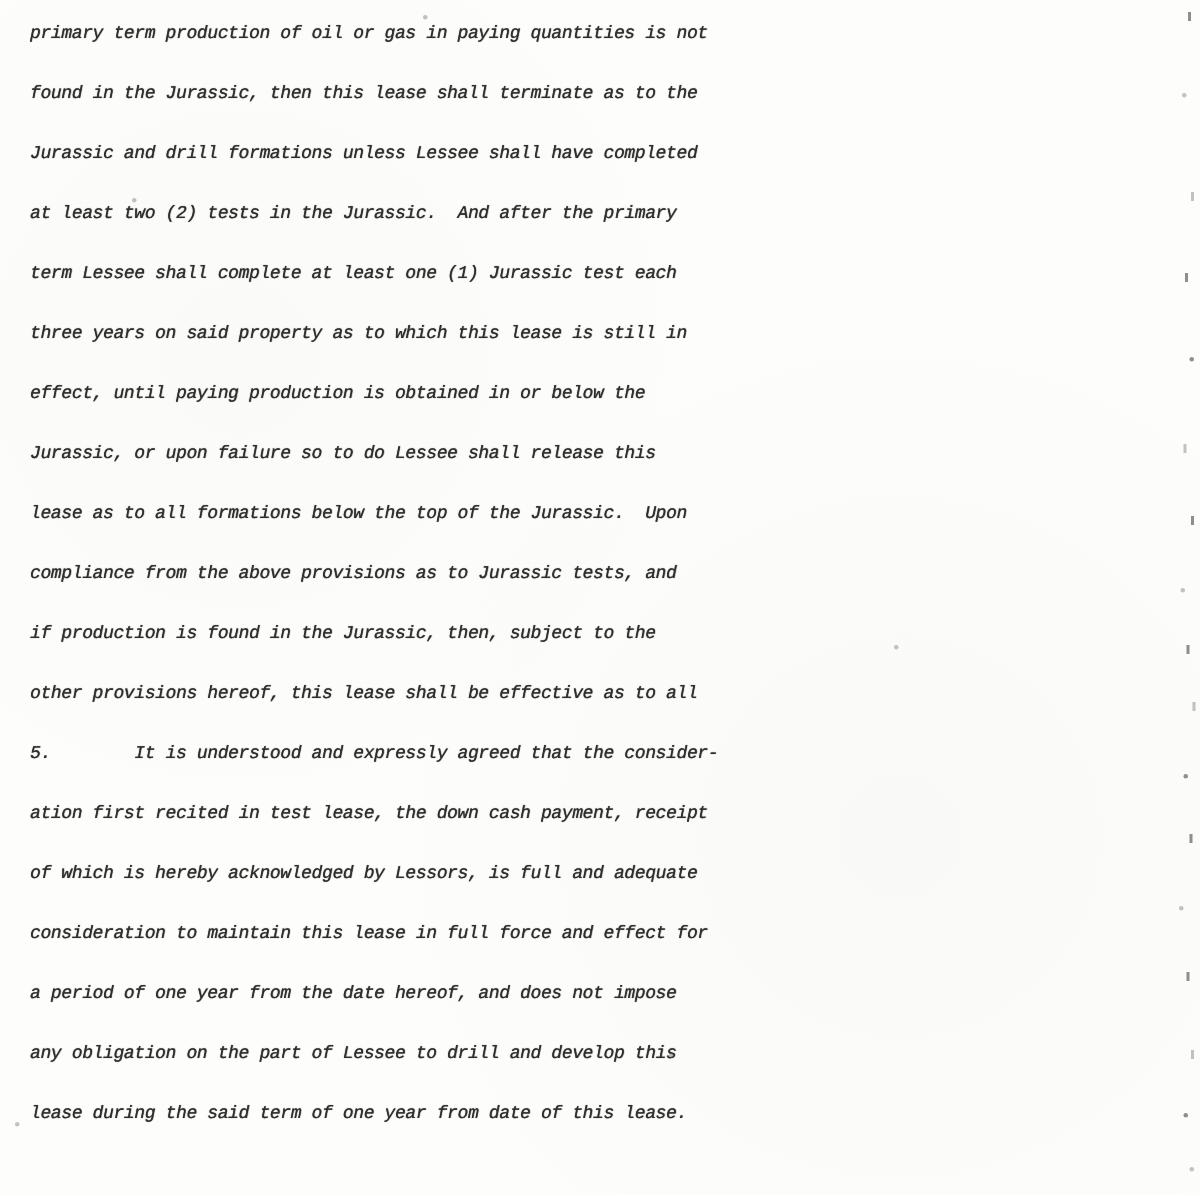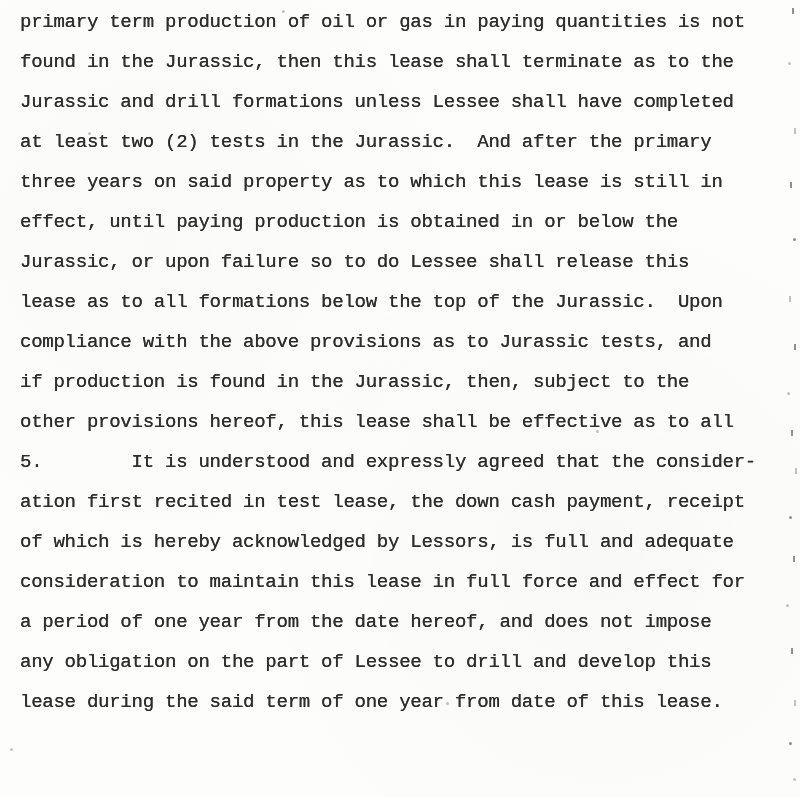--- a/index.html
+++ b/index.html
@@ -23,26 +23,27 @@
       #fdfdfc;
   }
   .text-block {
     position: absolute;
     top: 2px;
     left: 20px;
     right: 10px;
   }
   .text-line {
     white-space: pre;
-    font-size: 19px;
+    font-size: 12px;
     line-height: 40px;
     color: #2e2e2e;
     letter-spacing: -0.25px;
     text-shadow: 0 0 0.6px rgba(30,30,30,0.85), 0.4px 0.4px 0.4px rgba(30,30,30,0.25);
     font-weight: 400;
+    font-style: italic;
   }
   
   .edge-artifacts { position: absolute; inset: 0; pointer-events: none; }
   .speck {
     position: absolute;
     background: #6a6a6a;
     opacity: 0.75;
   }
   .speck.v { width: 2px; height: 6px; }
   .speck.dot { width: 3px; height: 3px; border-radius: 50%; }
@@ -51,25 +52,26 @@
 </head>
 <body>
 
 <div class="page">
 
   <div class="text-block">
     <div class="text-line">primary term production of oil or gas in paying quantities is not</div>
     <div class="text-line">found in the Jurassic, then this lease shall terminate as to the</div>
     <div class="text-line">Jurassic and drill formations unless Lessee shall have completed</div>
     <div class="text-line">at least two (2) tests in the Jurassic.  And after the primary</div>
+    <div class="text-line">term Lessee shall complete at least one (1) Jurassic test each</div>
     <div class="text-line">three years on said property as to which this lease is still in</div>
     <div class="text-line">effect, until paying production is obtained in or below the</div>
     <div class="text-line">Jurassic, or upon failure so to do Lessee shall release this</div>
     <div class="text-line">lease as to all formations below the top of the Jurassic.  Upon</div>
-    <div class="text-line">compliance with the above provisions as to Jurassic tests, and</div>
+    <div class="text-line">compliance from the above provisions as to Jurassic tests, and</div>
     <div class="text-line">if production is found in the Jurassic, then, subject to the</div>
     <div class="text-line">other provisions hereof, this lease shall be effective as to all</div>
     <div class="text-line">5.        It is understood and expressly agreed that the consider-</div>
     <div class="text-line">ation first recited in test lease, the down cash payment, receipt</div>
     <div class="text-line">of which is hereby acknowledged by Lessors, is full and adequate</div>
     <div class="text-line">consideration to maintain this lease in full force and effect for</div>
     <div class="text-line">a period of one year from the date hereof, and does not impose</div>
     <div class="text-line">any obligation on the part of Lessee to drill and develop this</div>
     <div class="text-line">lease during the said term of one year from date of this lease.</div>
   </div>

